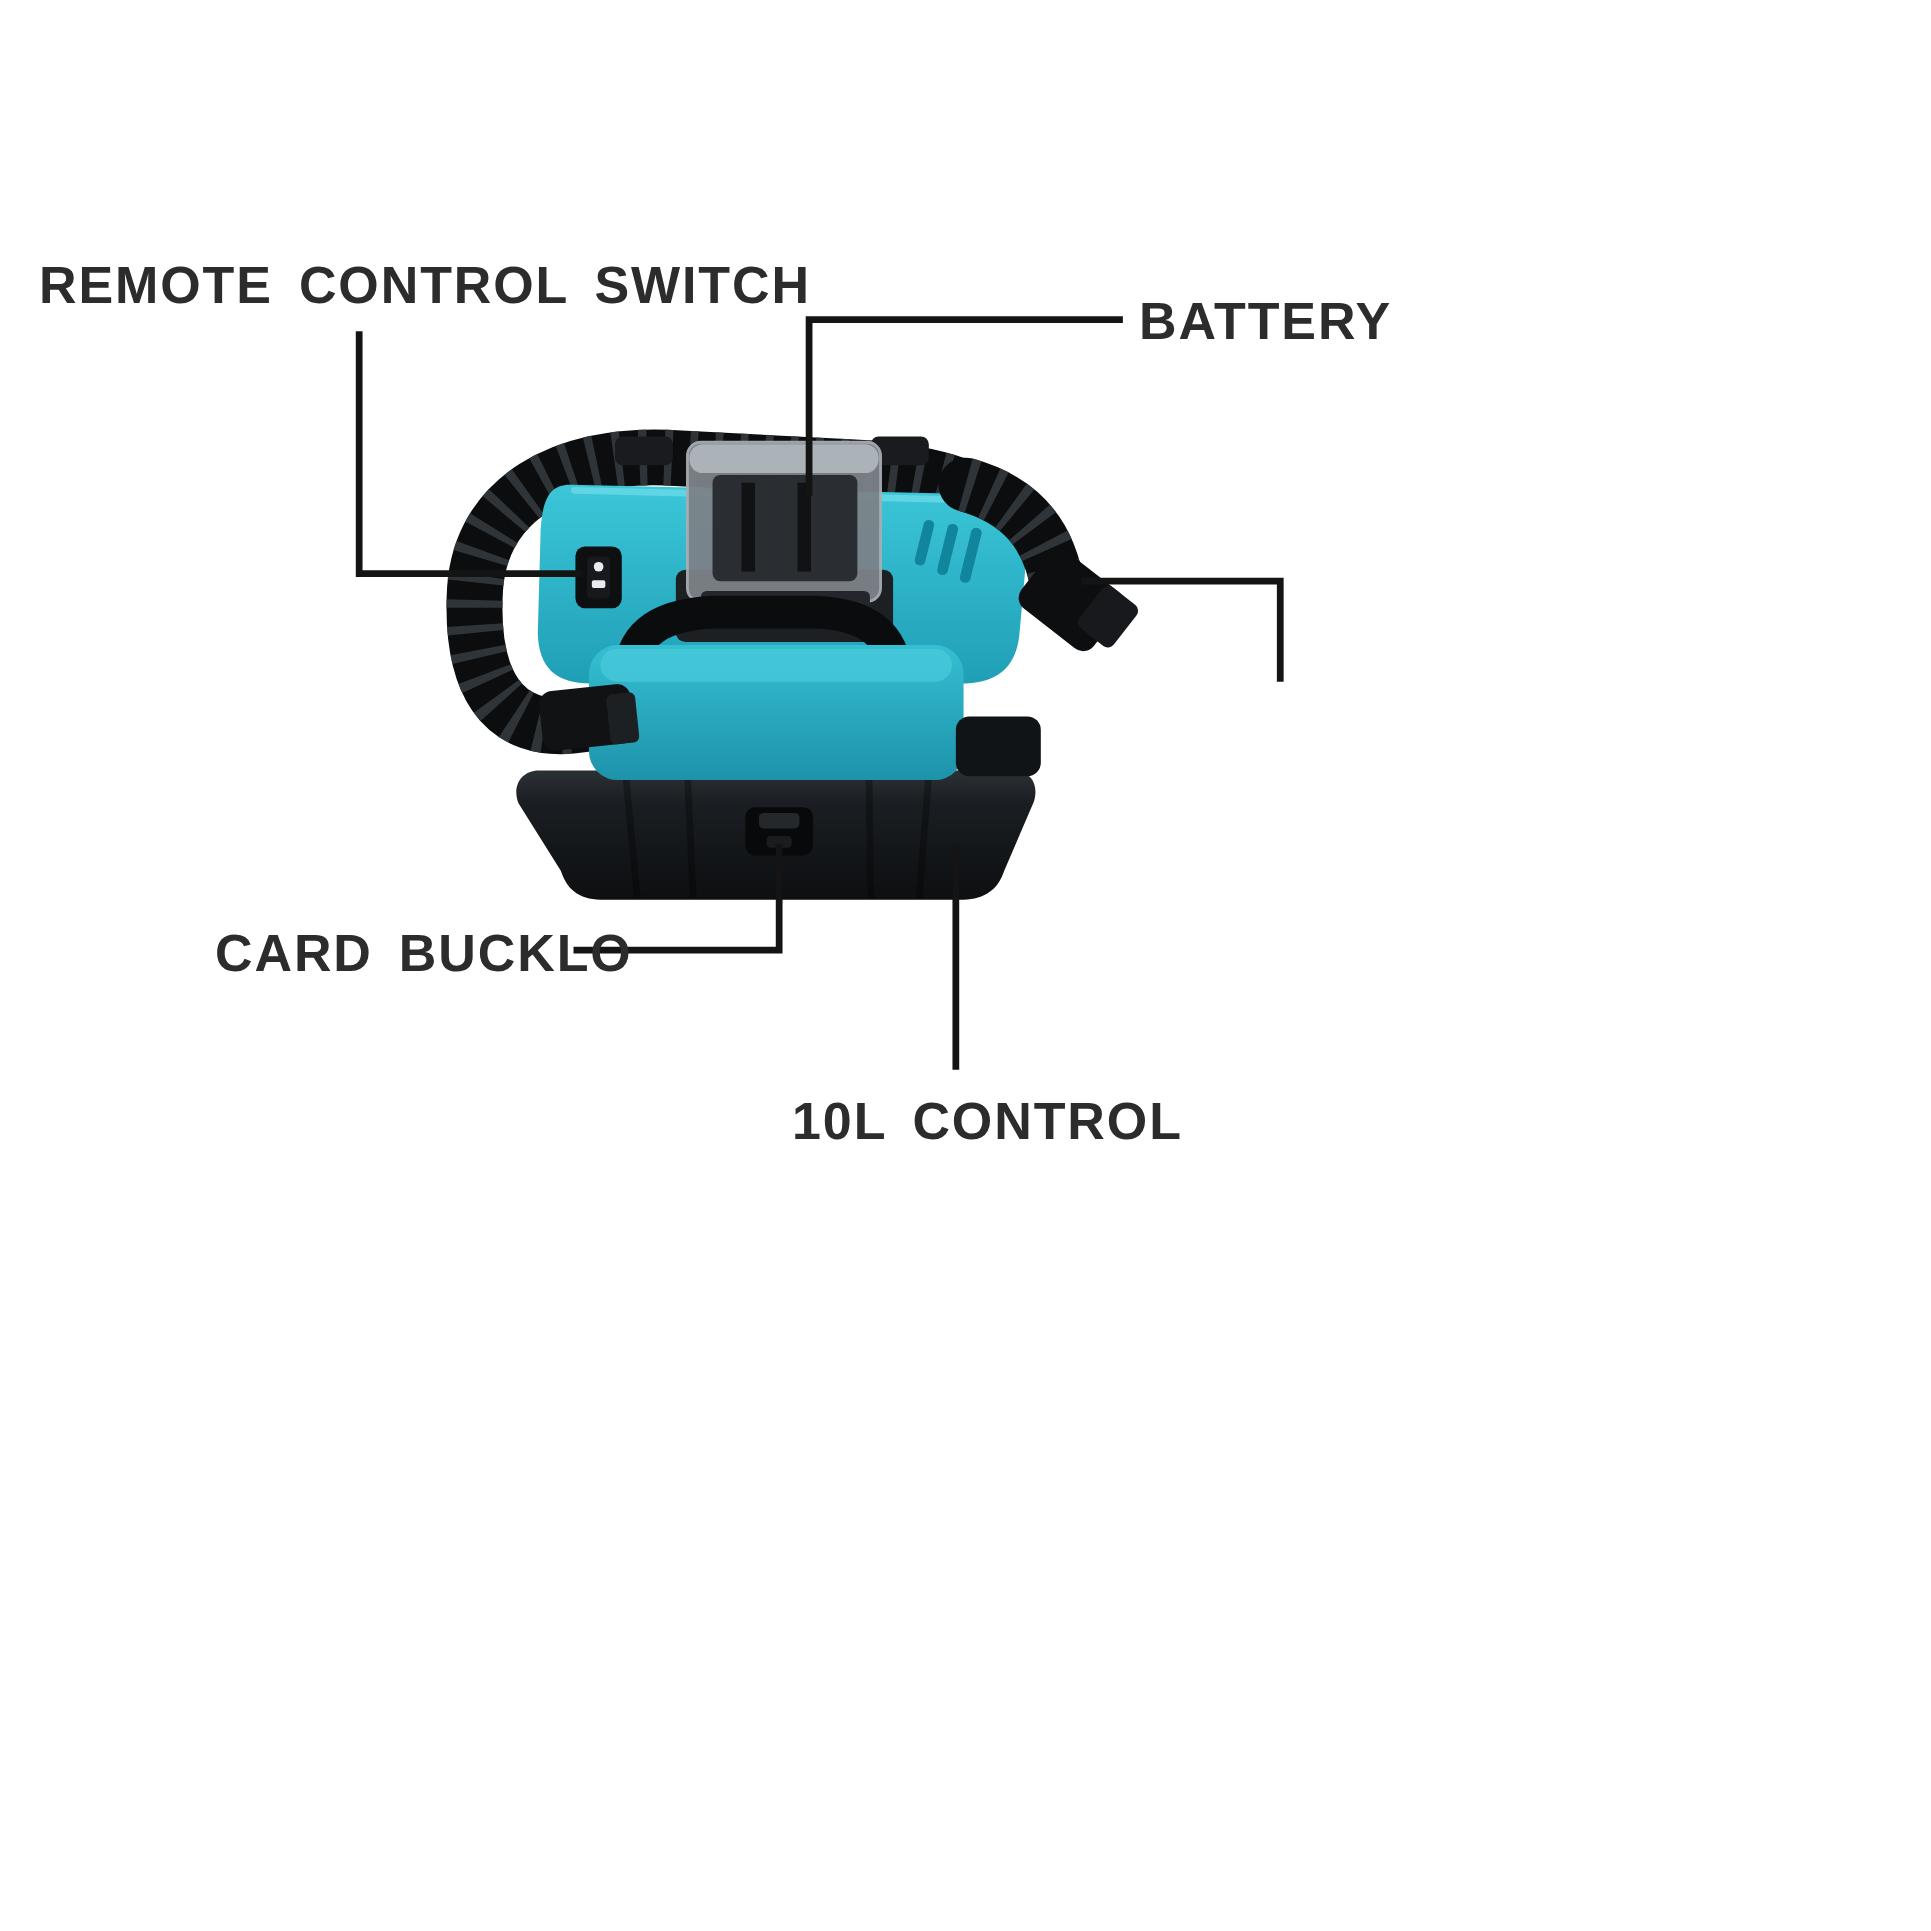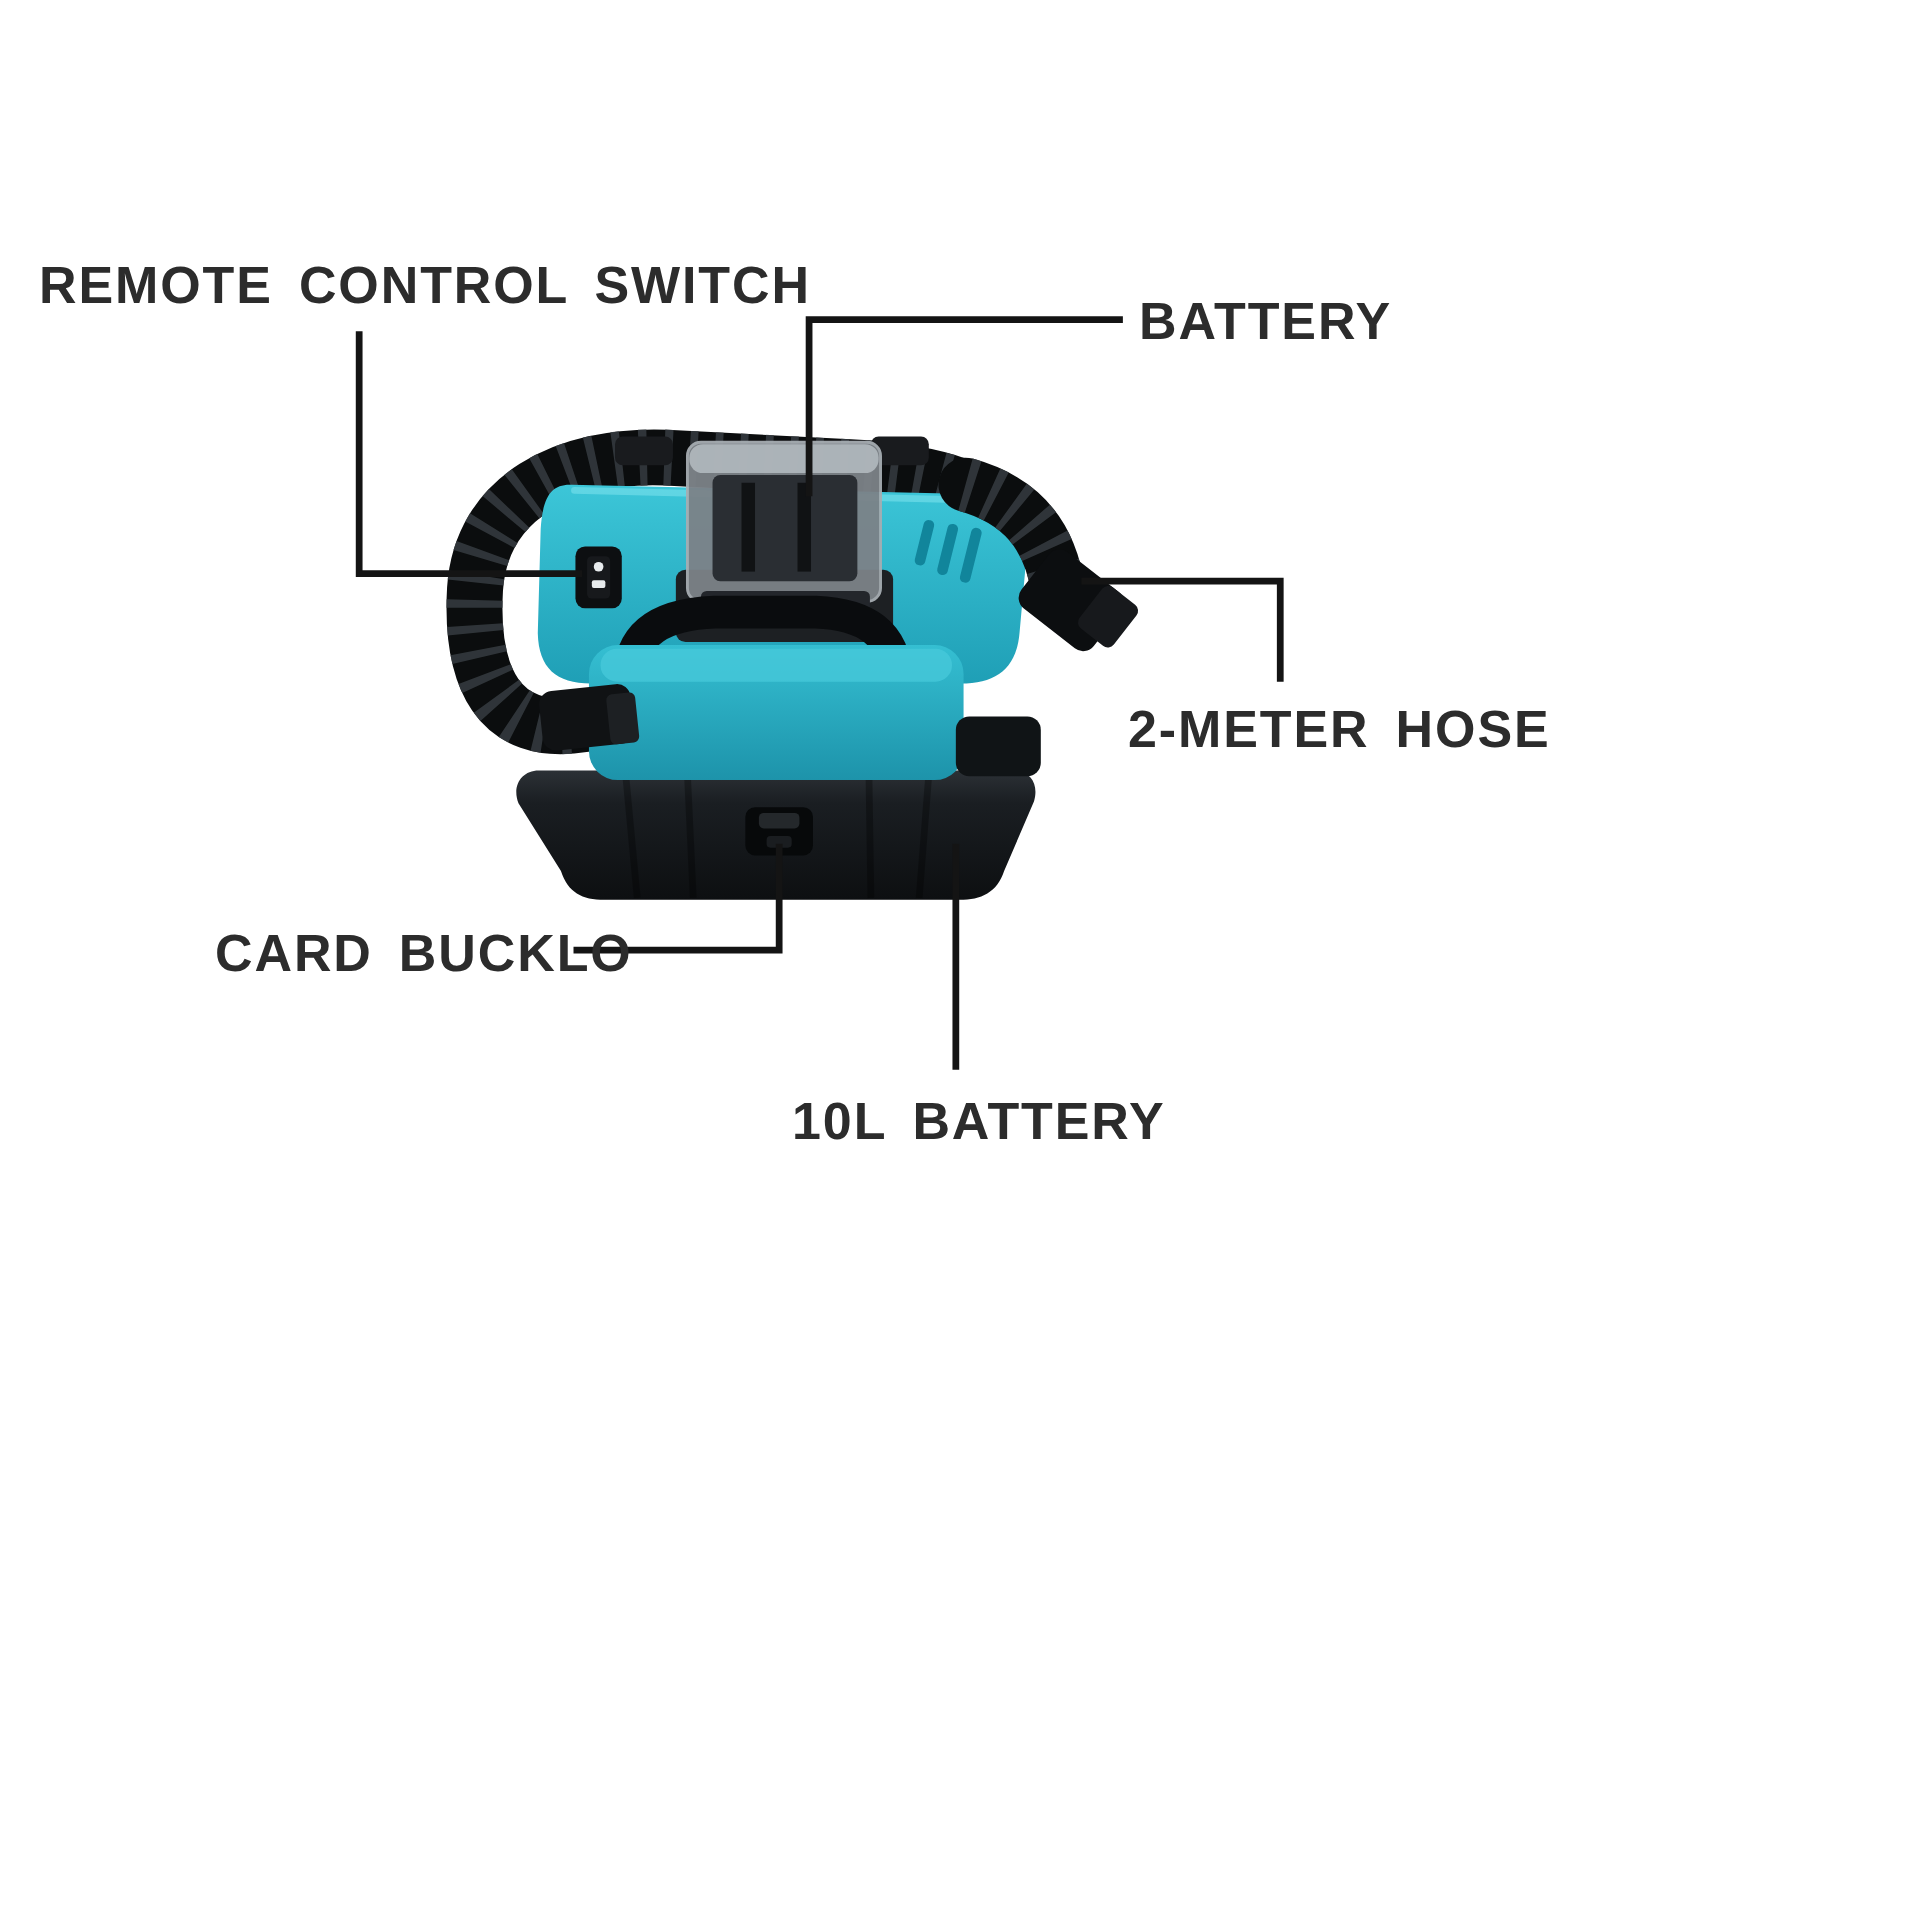--- a/index.html
+++ b/index.html
@@ -138,20 +138,19 @@
       <polyline points="1120,602 1326,602 1326,706"></polyline>
       <polyline points="594,984 807,984 807,874"></polyline>
       <polyline points="990,874 990,1108"></polyline>
     </g>
   </svg>
 
   <div class="callout lbl-remote">REMOTE CONTROL SWITCH</div>
 
   <div class="callout lbl-battery">BATTERY</div>
 
-  <div class="callout lbl-hose">2-METER HOSE</div>
 
   <div class="callout lbl-card">CARD BUCKLO</div>
 
-  <div class="callout lbl-capacity">10L BATTERY</div>
+  <div class="callout lbl-capacity">10L CONTROL</div>
 
 </div>
 
 
 </body></html>

